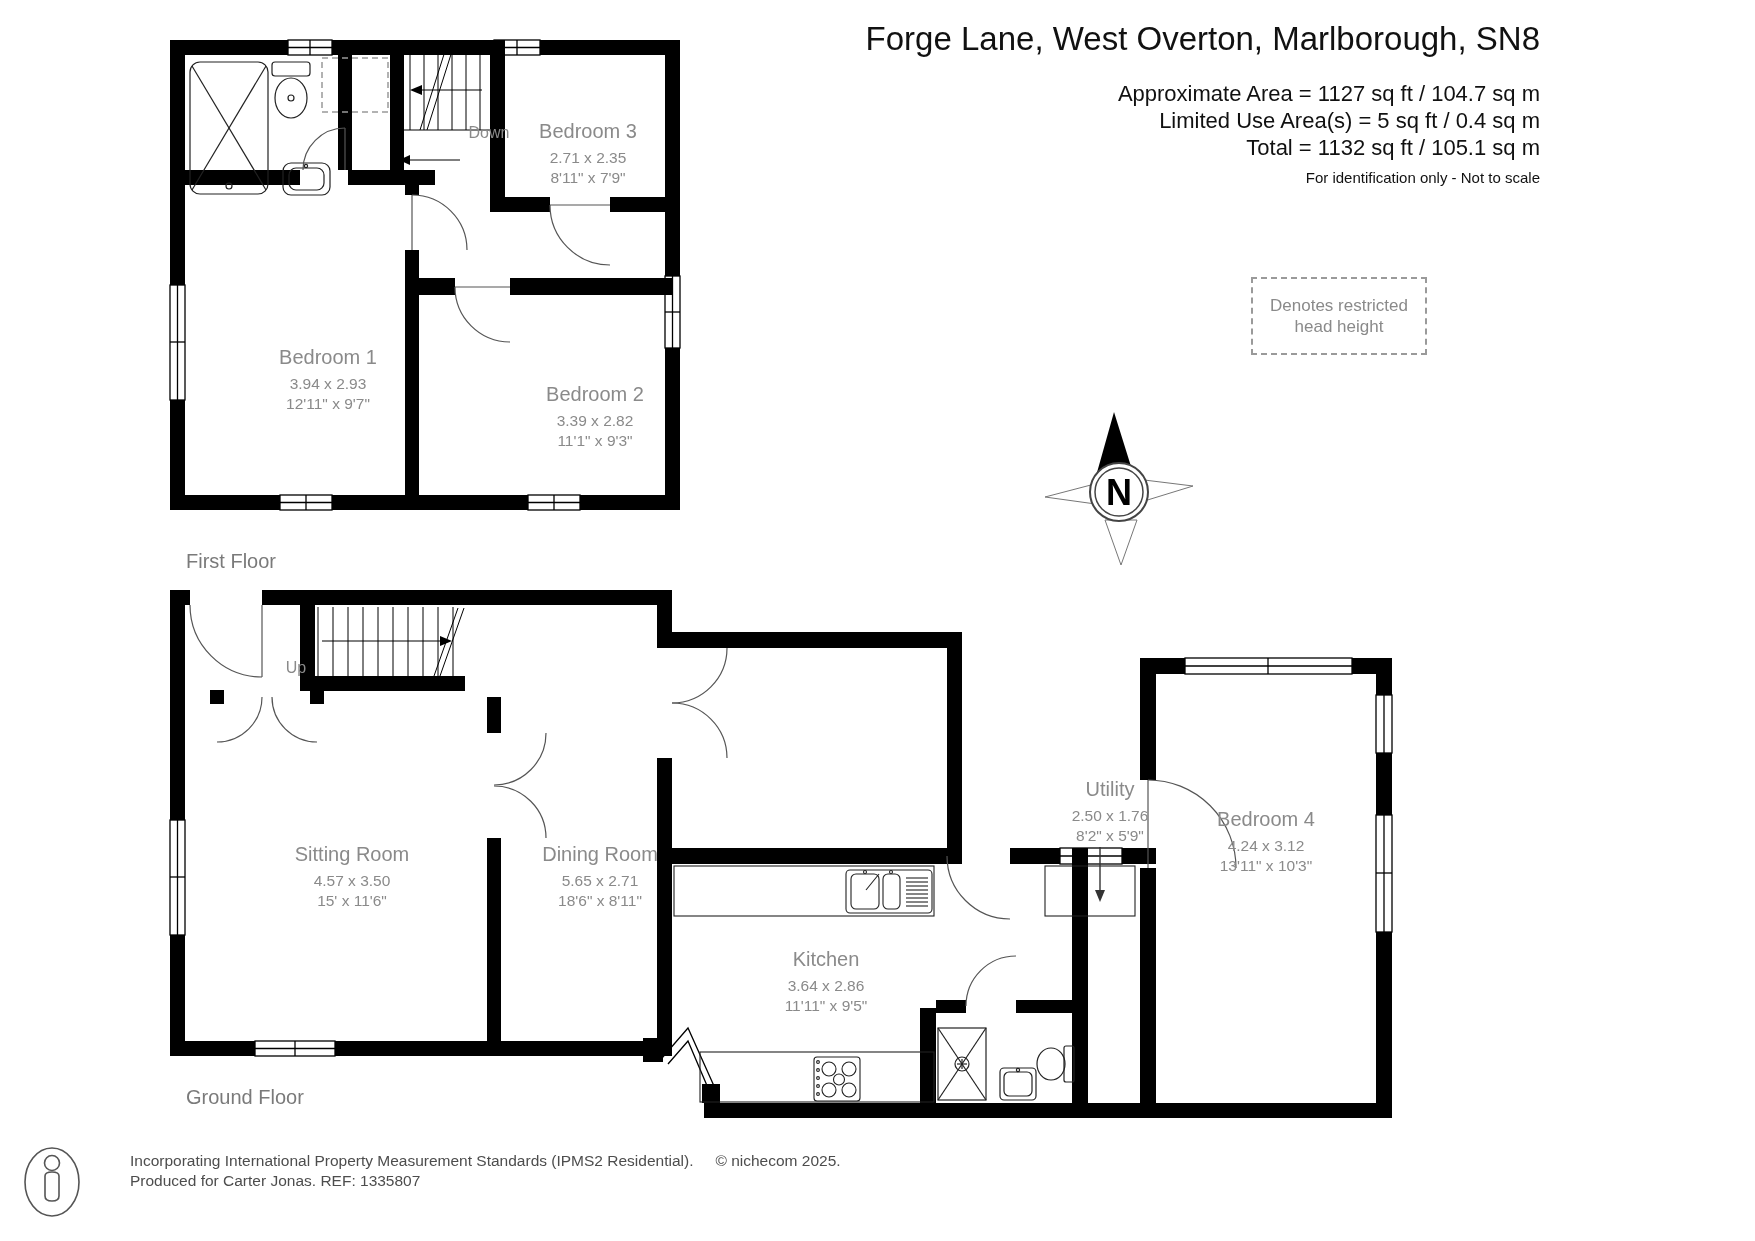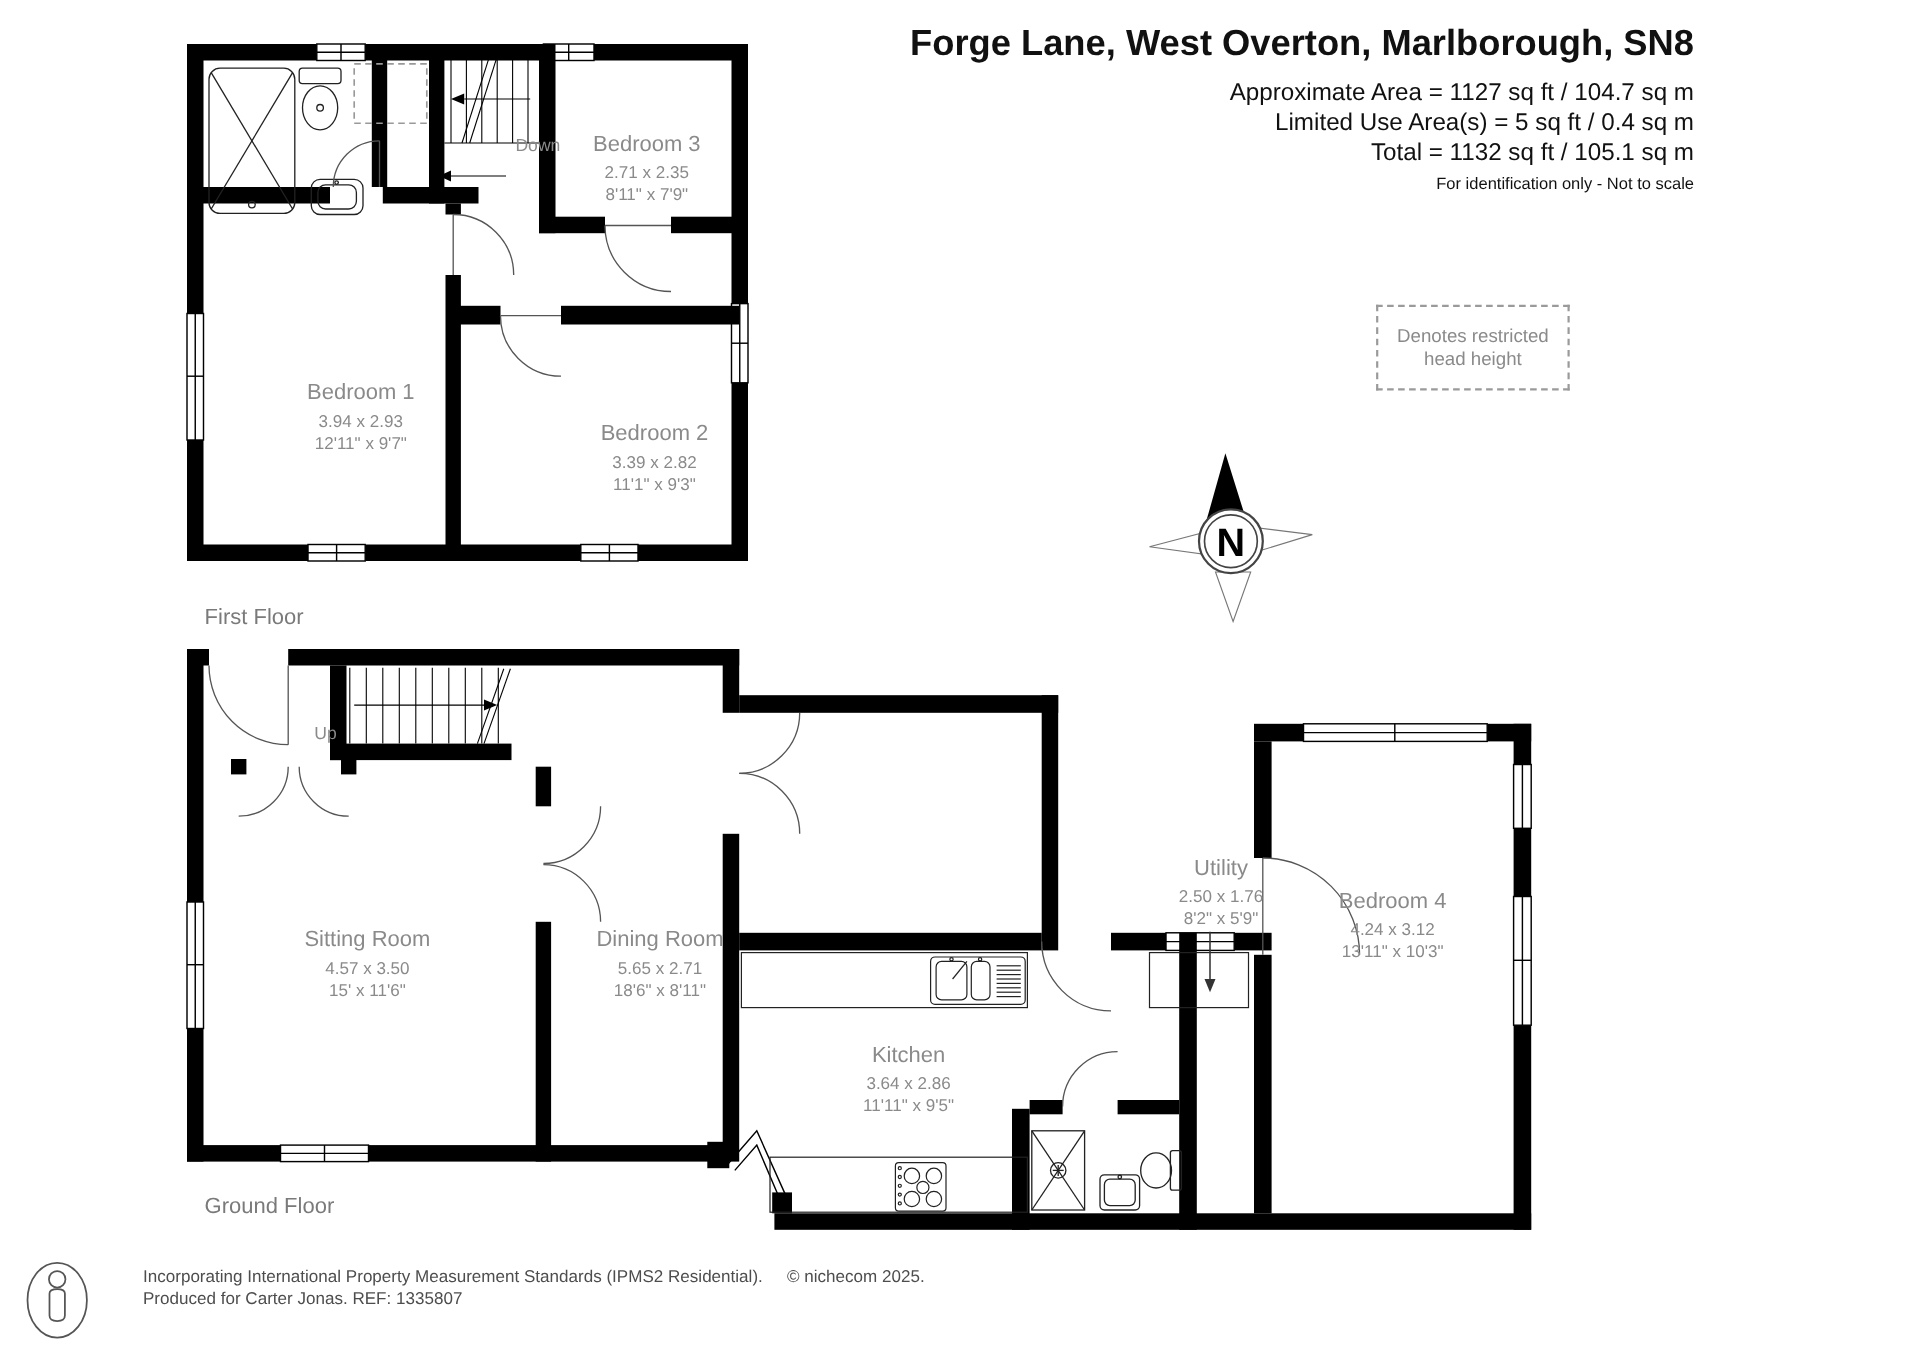--- a/index.html
+++ b/index.html
@@ -1,21 +1,21 @@
 <!DOCTYPE html>
 <html><head>
 <meta charset="utf-8">
 <style>
   html,body{margin:0;padding:0;background:#fff;}
   #canvas{position:relative;width:1755px;height:1241px;background:#ffffff;overflow:hidden;
           font-family:"Liberation Sans","DejaVu Sans",sans-serif;}
   svg{position:absolute;left:0;top:0;}
   .header{position:absolute;top:20px;right:215px;text-align:right;color:#111;}
-  .header .title{font-size:33px;font-weight:bold;letter-spacing:0;}
-  .header .area{font-size:22px;margin-top:12px;line-height:27px;}
+  .header .title{font-size:33px;font-weight:normal;letter-spacing:0;}
+  .header .area{font-size:22px;margin-top:22px;line-height:27px;}
   .header .disclaimer{font-size:15px;margin-top:8px;}
   .legend{position:absolute;left:1251px;top:277px;width:172px;height:74px;
           border:2px dashed #9a9a9a;color:#8a8a8a;font-size:17px;line-height:21px;
           display:flex;flex-direction:column;align-items:center;justify-content:center;text-align:center;}
   .floor-label{position:absolute;color:#7a7a7a;font-size:20px;}
   .room-label{position:absolute;width:220px;text-align:center;color:#8a8a8a;}
   .room-label .nm{font-size:20px;margin-bottom:5px;}
   .room-label .dim{font-size:15.5px;line-height:20px;}
   .stair-label{position:absolute;color:#8a8a8a;font-size:16px;text-align:center;}
   .footer{position:absolute;left:26px;top:1148px;color:#4d4d4d;font-size:15.5px;line-height:20px;}
@@ -323,21 +323,21 @@
   <div class="nm">Bedroom 2</div>
   <div class="dim">3.39 x 2.82</div>
   <div class="dim">11'1" x 9'3"</div>
 </div>
 <div class="room-label" style="left:478px;top:120px;">
   <div class="nm">Bedroom 3</div>
   <div class="dim">2.71 x 2.35</div>
   <div class="dim">8'11" x 7'9"</div>
 </div>
 
-<div class="room-label" style="left:224px;top:843px;">
+<div class="room-label" style="left:242px;top:843px;">
   <div class="nm">Sitting Room</div>
   <div class="dim">4.57 x 3.50</div>
   <div class="dim">15' x 11'6"</div>
 </div>
 <div class="room-label" style="left:490px;top:843px;">
   <div class="nm">Dining Room</div>
   <div class="dim">5.65 x 2.71</div>
   <div class="dim">18'6" x 8'11"</div>
 </div>
 <div class="room-label" style="left:716px;top:948px;">

